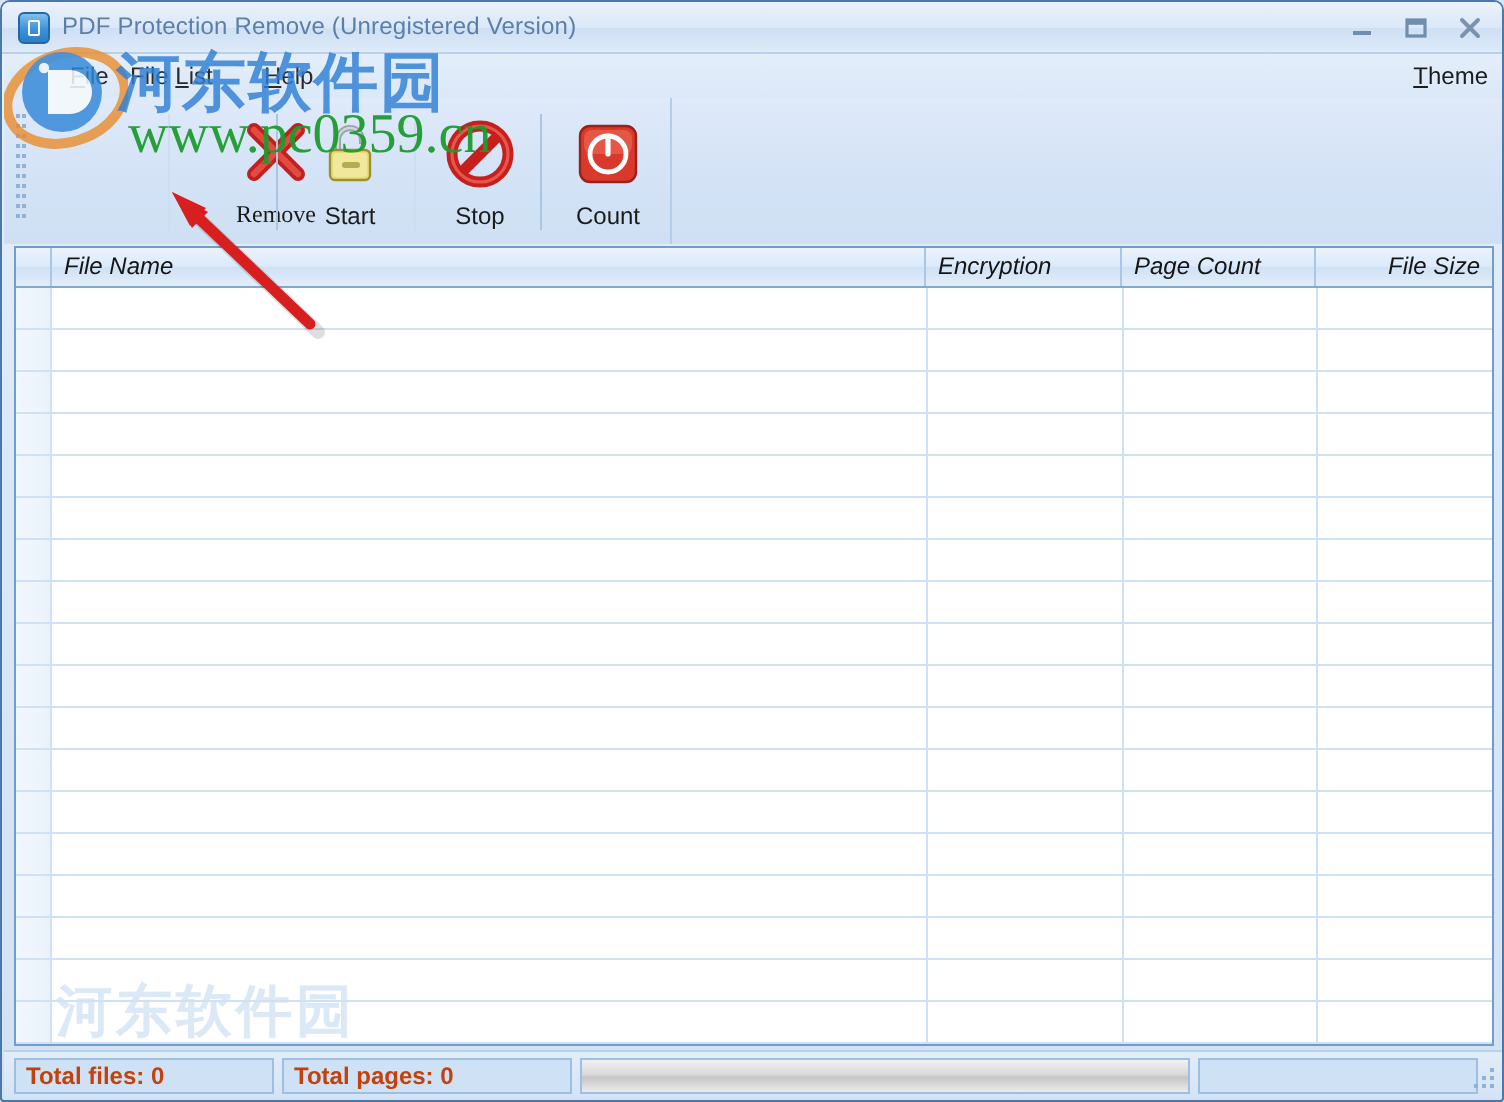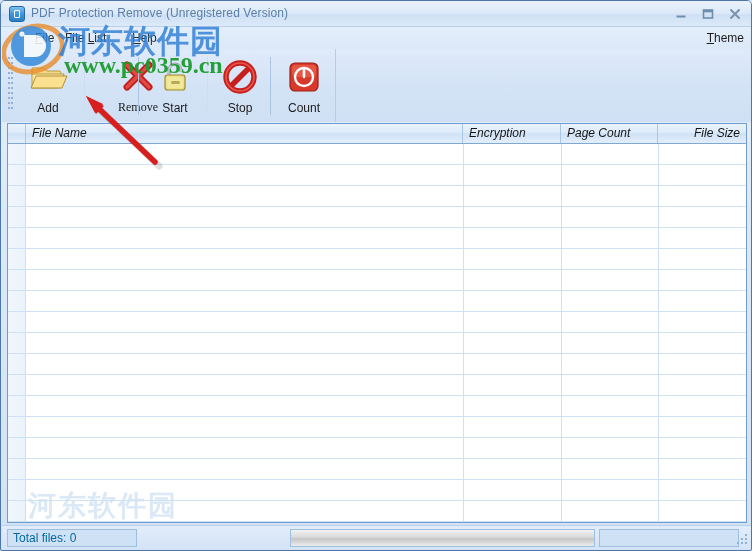--- a/index.html
+++ b/index.html
@@ -248,25 +248,26 @@
     border-top: 1px solid #b9d2ec;
   }
   .sb-panel {
     position: absolute;
     top: 3px;
     height: 18px;
     border: 1px solid #9dbfe2;
     background: #cfe1f5;
     box-sizing: border-box;
     font-size: 12px;
-    color: #0369a1;
+    color: #c2410c;
     line-height: 16px;
     padding-left: 5px;
     white-space: nowrap;
     overflow: hidden;
+    font-weight: bold;
   }
   .sb-progress {
     position: absolute;
     top: 3px;
     height: 18px;
     border: 1px solid #9dbfe2;
     background: linear-gradient(to bottom, #f1f1f1 0%, #d9d9d9 45%, #c6c6c6 55%, #ececec 100%);
     box-sizing: border-box;
   }
   .sb-blank {
@@ -301,22 +302,22 @@
     font-size: 32px;
     font-weight: bold;
     color: #2f7fd6;
     opacity: 0.82;
     letter-spacing: 1px;
     white-space: nowrap;
   }
   .wm-url {
     left: 64px; top: 52px;
     font-family: "Liberation Serif", serif;
-    font-size: 24px;
-    font-weight: bold;
+    font-size: 28px;
+    font-weight: normal;
     color: #1c9c2e;
     opacity: 0.95;
     white-space: nowrap;
   }
   .wm-cn2 {
     left: 28px; top: 487px;
     font-family: "DejaVu Sans", sans-serif;
     font-size: 28px;
     font-weight: bold;
     color: #cfe1f3;
@@ -382,30 +383,20 @@
         <i style="top:35px"></i>
           <i style="top:35px"></i>
         <i style="top:40px"></i>
           <i style="top:40px"></i>
         <i style="top:45px"></i>
           <i style="top:45px"></i>
         <i style="top:50px"></i>
           <i style="top:50px"></i>
       </div>
 
-      <div class="tbtn" style="left:16px; width:60px;">
-        <div class="ico">
-          <svg width="40" height="40" viewBox="0 0 40 40">
-            <path d="M4 11 h12 l3 3 h12 a2 2 0 0 1 2 2 v3 H4 Z" fill="#f5d98a" stroke="#b99a3f" stroke-width="1"></path>
-            <path d="M4 17 h27 l5 0 -5 14 H4 Z" fill="#fde9a8" stroke="#b99a3f" stroke-width="1"></path>
-            <path d="M8 19 h31 l-5 12 H3 Z" fill="#fbe08f" stroke="#b08f35" stroke-width="1"></path>
-          </svg>
-        </div>
-        <div class="lbl">Add</div>
-      </div>
 
       <div class="tsep light" style="left:82px;"></div>
 
       <div class="tbtn" style="left:104px; width:64px;font-family:Liberation Serif, serif;">
         <div class="ico">
           <svg width="40" height="40" viewBox="0 0 40 40">
             <path d="M9 8 L31 30" stroke="#c0201f" stroke-width="7" stroke-linecap="round"></path>
             <path d="M31 8 L9 30" stroke="#c0201f" stroke-width="7" stroke-linecap="round"></path>
             <path d="M9 8 L31 30" stroke="#e24b42" stroke-width="3.2" stroke-linecap="round"></path>
             <path d="M31 8 L9 30" stroke="#e24b42" stroke-width="3.2" stroke-linecap="round"></path>
@@ -490,20 +481,21 @@
         <div class="lv-row" style="top:273px;"></div>
         <div class="lv-row" style="top:294px;"></div>
         <div class="lv-row" style="top:315px;"></div>
         <div class="lv-row" style="top:336px;"></div>
         <div class="lv-row" style="top:357px;"></div>
       </div>
     </div>
 
     <div class="statusbar">
       <div class="sb-panel" style="left:5px; width:130px;">Total files: 0</div>
+      <div class="sb-panel" style="left:139px; width:145px;">Total pages: 0</div>
       <div class="sb-progress" style="left:288px; width:305px;"></div>
       <div class="sb-blank" style="left:597px; width:140px;"></div>
       <div class="sb-grip">
         <i style="left:8px; top:8px;"></i>
         <i style="left:4px; top:8px;"></i>
         <i style="left:8px; top:4px;"></i>
         <i style="left:0px; top:8px;"></i>
         <i style="left:4px; top:4px;"></i>
         <i style="left:8px; top:0px;"></i>
       </div>

